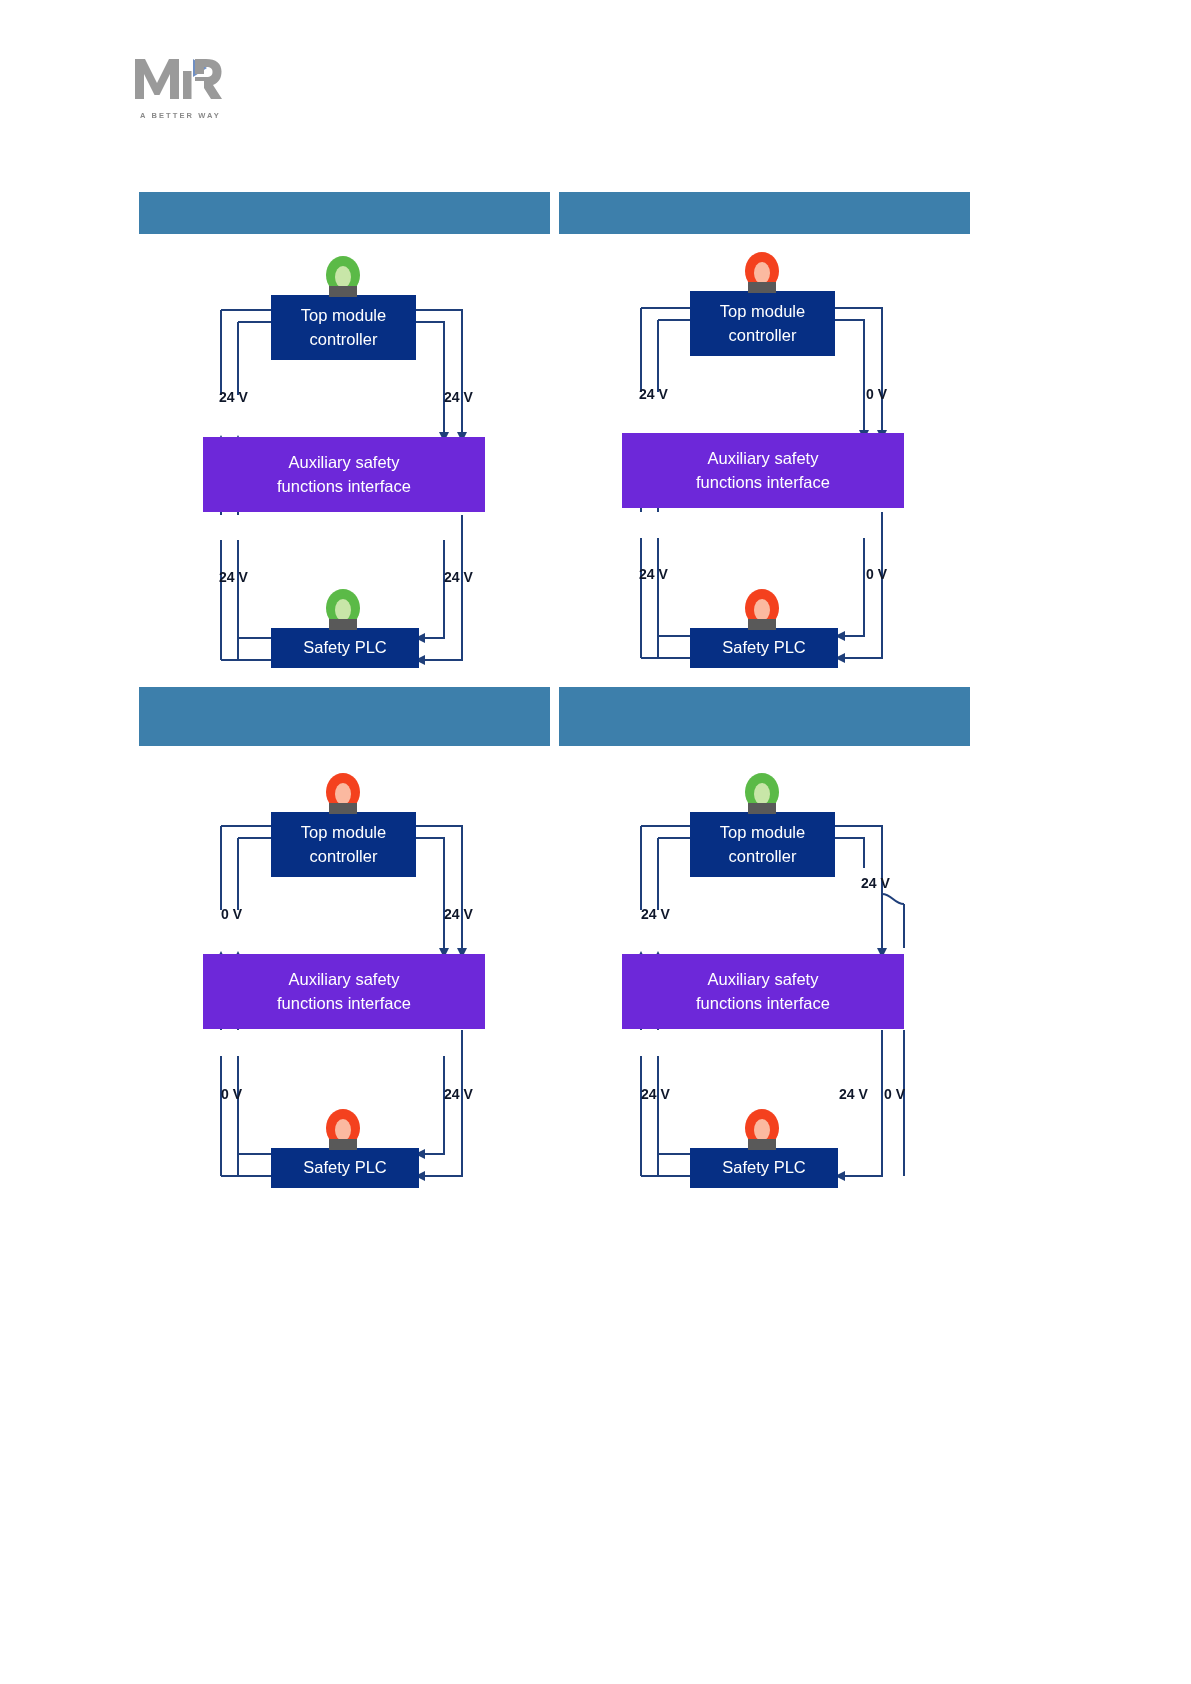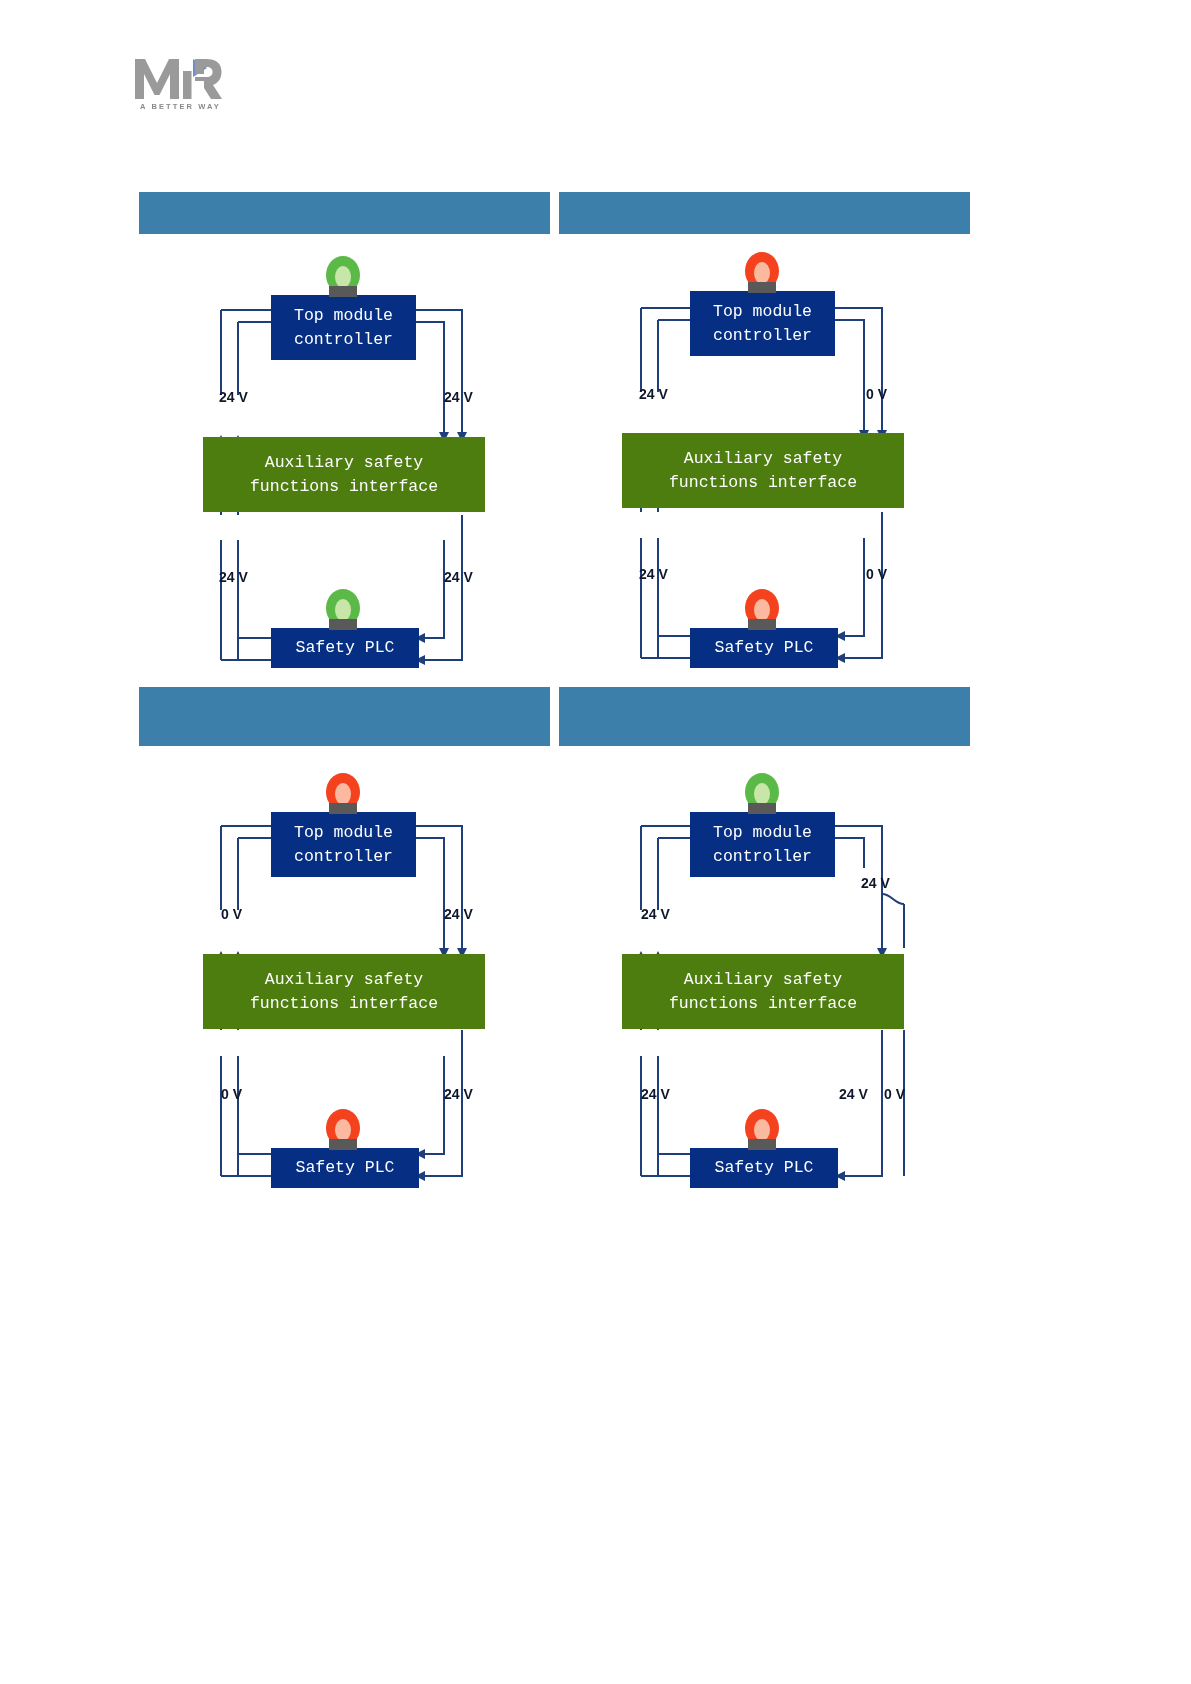--- a/index.html
+++ b/index.html
@@ -6,39 +6,38 @@
   body{
     width:1191px;height:1684px;background:#ffffff;
     font-family:"Liberation Sans", sans-serif;
     position:relative;overflow:hidden;
   }
   
   .logo{position:absolute;left:133px;top:55px;width:95px;height:60px;}
   .logo-mark{display:block;}
   .logo-tag{
     font-size:7.5px;letter-spacing:2.1px;color:#8a8a8a;
-    font-weight:700;text-align:center;margin-top:1px;
+    font-weight:700;text-align:center;margin-top:10px;
   }
   .bar{
     position:absolute;background:#3d7fab;
     color:#ffffff;font-size:15px;line-height:1.2;
     display:flex;align-items:center;padding-left:14px;box-sizing:border-box;
   }
   
   .diagram{position:absolute;}
   .diagram svg{display:block;}
   
   .nbox{
     position:absolute;background:#062f84;color:#ffffff;
     display:flex;align-items:center;justify-content:center;text-align:center;
     font-size:16.5px;line-height:1.45;box-sizing:border-box;
     z-index:3;
-    font-family:Liberation Mono, monospace;
-  }
-  .nbox.aux{background:#4d7c0f;}
+  }
+  .nbox.aux{background:#6d28d9;}
   .vlabel{
     position:absolute;color:#0f172a;font-size:14px;font-weight:600;
     white-space:nowrap;z-index:4;
   }
   
   .lamp{position:absolute;width:42px;height:44px;z-index:4;}
 </style>
 </head>
 <body>
 

